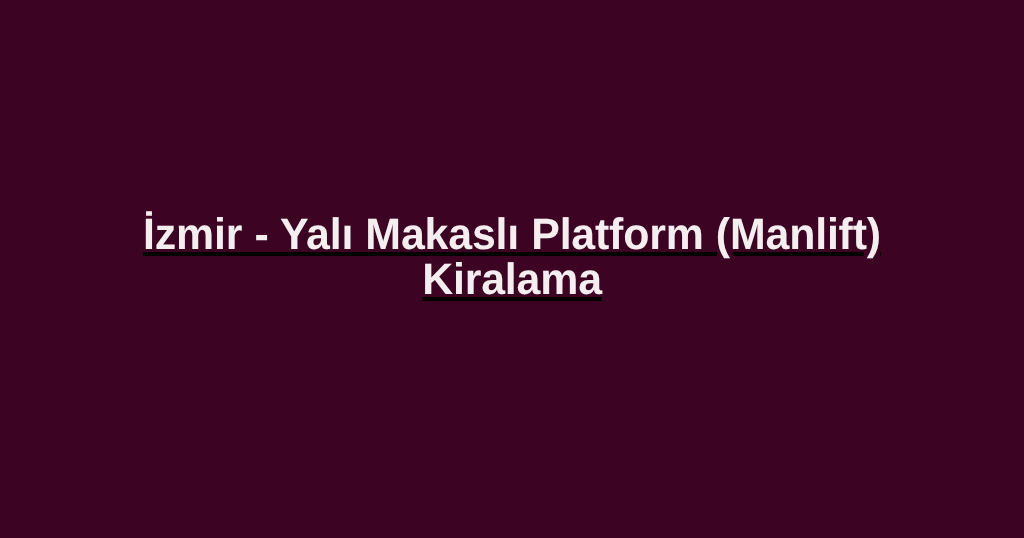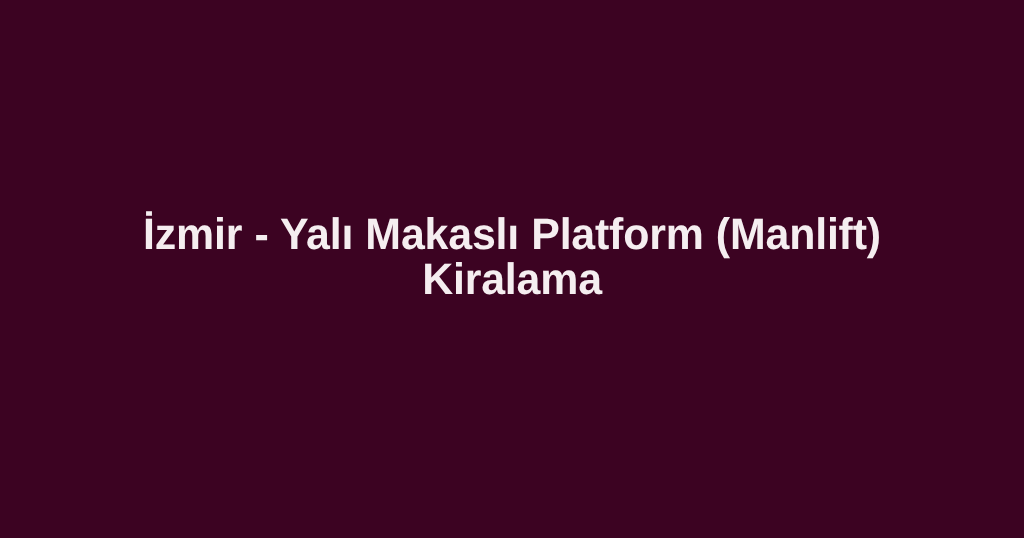--- a/index.html
+++ b/index.html
@@ -27,20 +27,21 @@
     justify-content: center;
     overflow: hidden;
   }
 
   .headline-wrap {
     width: 880px;
     margin: 0 auto;
     text-align: center;
     
     transform: translateY(-12px);
+    text-decoration: underline;
   }
 
   .headline {
     margin: 0;
     padding: 0;
     color: #f5eef0;
     font-family: "Liberation Sans", "DejaVu Sans", sans-serif;
     font-weight: 700;
     font-size: 44px;
     line-height: 45px;

